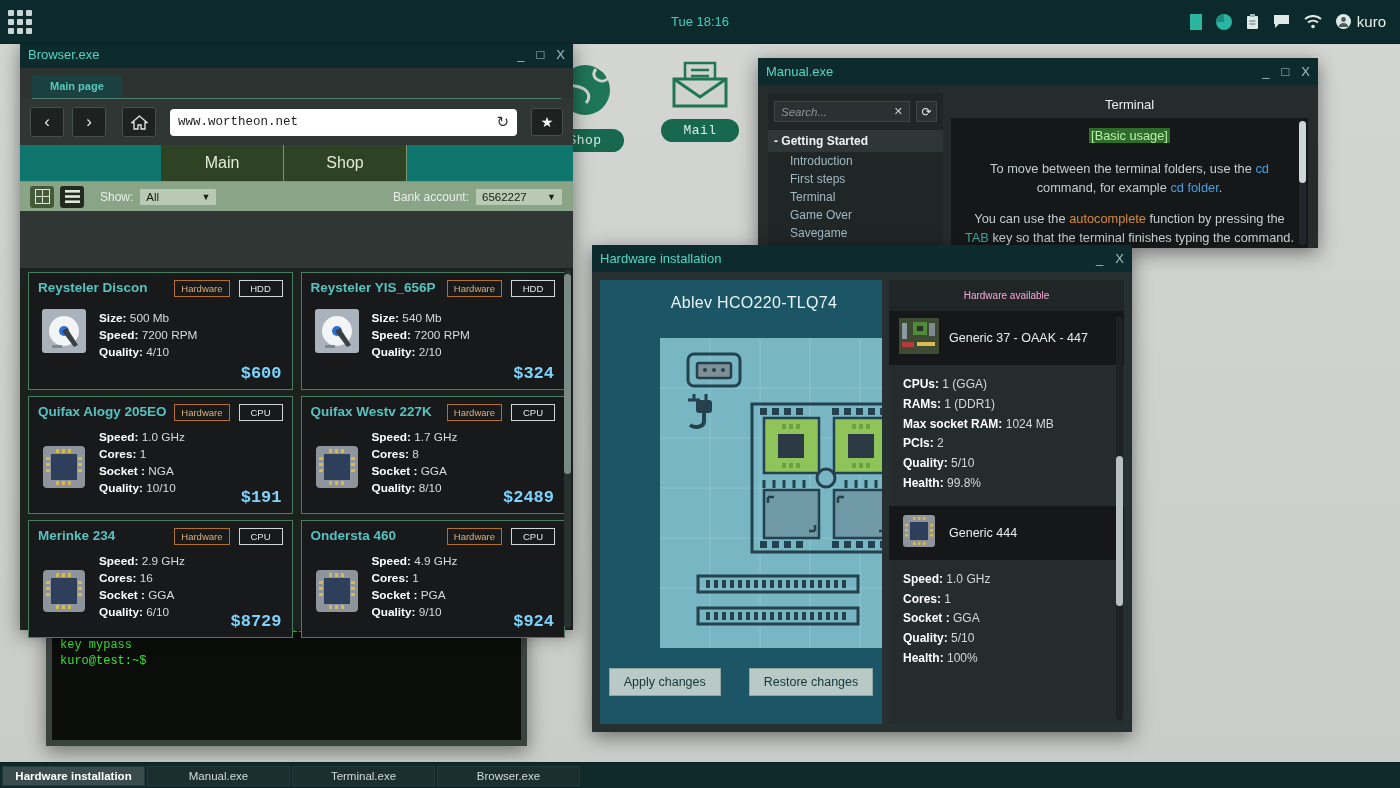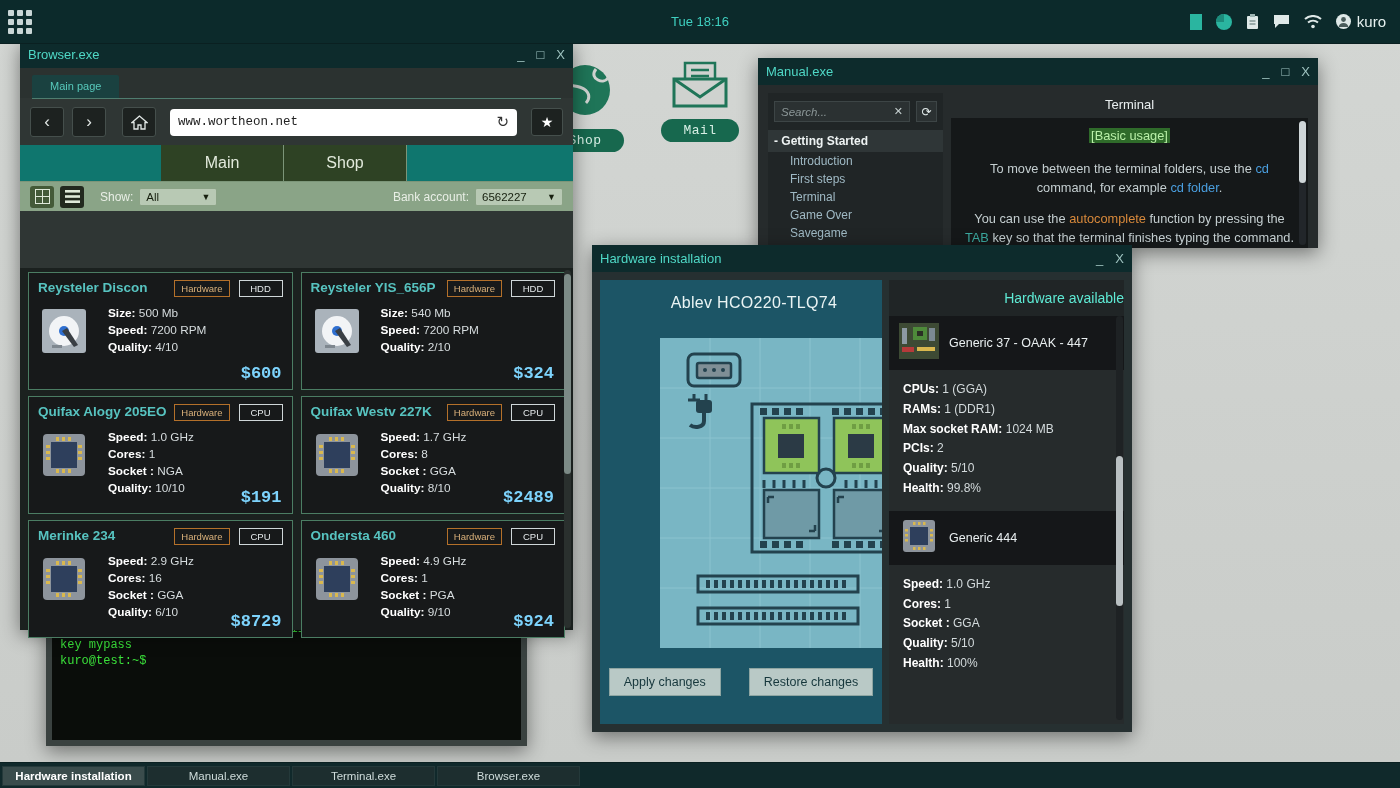--- a/index.html
+++ b/index.html
@@ -53,21 +53,21 @@
   
   .win { position:absolute; box-shadow: 0 5px 18px rgba(0,0,0,.45); }
   .win-title {
     height:27px; background:#0d2b2c; display:flex; align-items:center;
     padding:0 8px; color:#4fd8c6; font-size:13px;
   }
   .win-ctrls { margin-left:auto; display:flex; align-items:center; gap:12px; color:#9fc3c0; font-size:13px; }
   .win-ctrls span { cursor:default; }
   
   #browser { left:20px; top:41px; width:553px; height:589px; background:#2f3634; }
-  #browser .tabsrow { height:30px; background:#2b3230; padding-left:12px; display:flex; align-items:flex-end; }
+  #browser .tabsrow { height:30px; background:#2b3230; padding-left:12px; display:flex; align-items:flex-end;font-weight:bold; }
   #browser .tab {
     background:#1a4140; color:#57c9bb; font-size:11px; padding:5px 18px 6px; border-radius:2px 2px 0 0;
   }
   #browser .tabline { height:1px; background:#4f7d6f; margin:0 12px; }
   #navbar { height:46px; background:#2f3634; display:flex; align-items:center; padding:0 10px; gap:8px; }
   .nav-sq {
     width:34px;height:30px;background:#1d2220;border:1px solid #454f4c;border-radius:3px;
     display:flex;align-items:center;justify-content:center;color:#e2e8e6;font-size:17px;
   }
   .nav-sq.home { margin-left:8px; font-size:15px;}
@@ -97,21 +97,21 @@
   .mini-select .cv { margin-left:auto; padding-left:10px; font-size:9px; }
   
   #prodwrap { position:absolute; left:0; top:227px; width:553px; height:362px; background:#1b211f; padding:4px 8px 0 8px; }
   #prodgrid { display:grid; grid-template-columns:1fr 1fr; gap:6px 8px; }
   .card { background:#17191a; border:1px solid #4b7d63; height:118px; padding:7px 9px; position:relative; }
   .card .cname { color:#57c3c0; font-size:13.5px; font-weight:bold; }
   .card .tags { position:absolute; right:9px; top:7px; display:flex; gap:9px; }
   .tag { font-size:9.5px; padding:2px 6px; }
   .tag.hw { color:#d9b07a; border:1px solid #b4702a; }
   .tag.ty { color:#e4e8ea; border:1px solid #cfd6d8; min-width:44px; text-align:center;}
-  .card .body { display:flex; gap:18px; margin-top:10px; }
+  .card .body { display:flex; gap:9px; margin-top:10px;align-items:flex-end; }
   .card .specs { font-size:11.8px; color:#d6dcde; line-height:1.45; }
   .card .specs b { color:#fff; }
   .card .price { position:absolute; right:10px; bottom:6px; color:#7dd3fc; font-size:17px; font-weight:bold;
     font-family:"Liberation Mono",monospace; }
   .scrollbar-v { position:absolute; right:2px; top:2px; width:7px; bottom:2px; background:#2a302e; border-radius:4px; }
   .scrollbar-v i { position:absolute; left:0; width:7px; background:#7c8a86; border-radius:4px; display:block;}
   
   #terminal { left:46px; top:560px; width:481px; height:186px; background:#3a4240; padding:6px; }
   #terminal .scr {
     width:100%;height:100%;background:#0a0d0a;color:#3ae03a;
@@ -142,21 +142,21 @@
   
   #hwwin { left:592px; top:245px; width:540px; height:487px; background:#263031; }
   #hwwin .hw-inner { display:flex; height:460px; padding:8px; gap:7px; }
   #mbpanel { flex:1; background:#1c5566; position:relative; overflow:hidden;text-align:center; }
   #mbpanel .mbtitle { color:#eaf4f4; font-size:16px; padding:14px 0 0 26px; letter-spacing:.3px; }
   #mbboard { position:absolute; left:60px; top:58px; width:410px; height:310px; }
   #hwbtns { position:absolute; left:0; right:0; bottom:28px; display:flex; justify-content:center; gap:28px; }
   .hwbtn { background:#b9c9c6; color:#16373c; font-size:12.5px; padding:6px 14px; border:1px solid #8ea5a2; }
   
   #hwlist { width:235px; background:#262b2c; display:flex; flex-direction:column; position:relative;}
-  #hwlist .lt { color:#5eead4; font-size:14px; text-align:right; padding:10px 0 10px; background:#202526;}
+  #hwlist .lt { color:#f9a8d4; font-size:10px; text-align:center; padding:10px 0 10px; background:#202526;}
   .hw-item-head { background:#151719; display:flex; align-items:center; gap:10px; padding:7px 10px; }
   .hw-item-head .nm { color:#e9eff0; font-size:12.5px; }
   .hw-specs { padding:10px 14px 12px; font-size:12px; color:#d3dadc; line-height:1.65; }
   .hw-specs b { color:#fff; }
   
   .chip-ic { flex:0 0 auto; }
   .hdd-ic { flex:0 0 auto; }
 </style>
 </head>
 <body>

